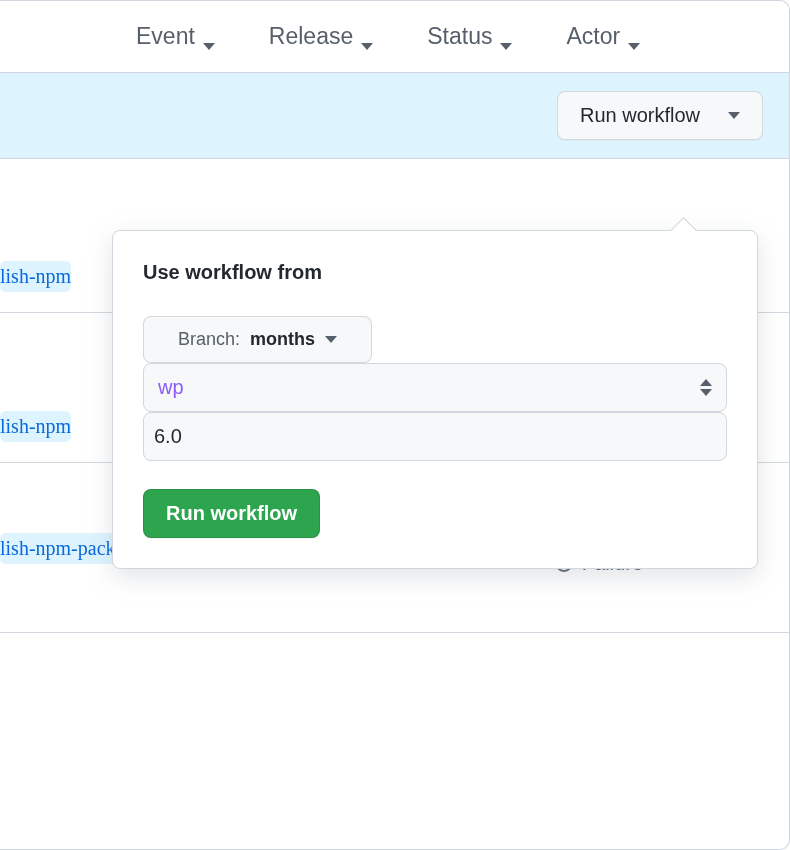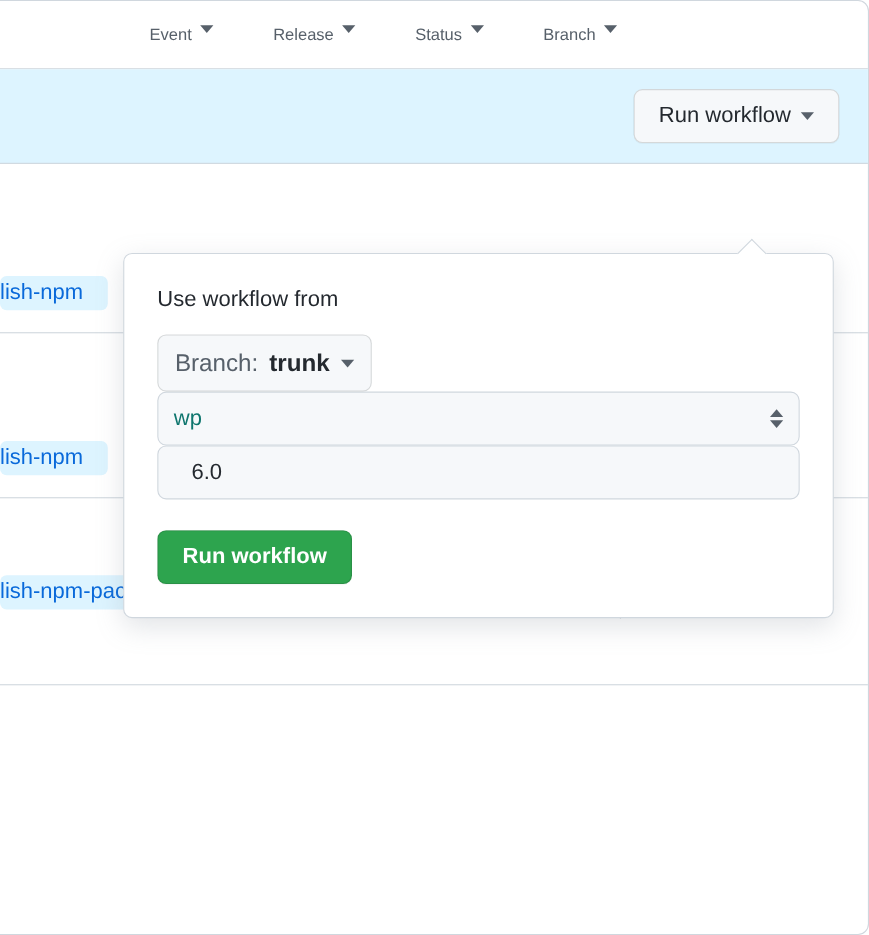--- a/index.html
+++ b/index.html
@@ -21,44 +21,44 @@
     .filter-bar {
       display: flex;
       align-items: center;
       justify-content: flex-start;
       gap: 54px;
       padding: 22px 36px 22px 136px;
       border-bottom: 1px solid #d0d7de;
     }
     .filter-item {
       display: inline-flex;
-      align-items: flex-start;
+      align-items: flex-end;
       gap: 8px;
       color: #57606a;
-      font-size: 15px;
+      font-size: 23px;
       cursor: pointer;
     }
     .caret-down {
       width: 0; height: 0;
       border-left: 6px solid transparent;
       border-right: 6px solid transparent;
       border-top: 7px solid #57606a;
     }
     
     .dispatch-banner {
       background: #ddf4ff;
       padding: 18px 26px;
       border-bottom: 1px solid #d0d7de;
       display: flex;
       justify-content: flex-end;
     }
     .btn {
       display: inline-flex;
       align-items: center;
-      gap: 9px;
+      gap: 28px;
       background: #f6f8fa;
       border: 1px solid rgba(27,31,36,.15);
       border-radius: 8px;
       padding: 12px 22px;
       font-size: 20px;
       font-weight: 500;
       color: #24292f;
       cursor: pointer;
       box-shadow: 0 1px 0 rgba(27,31,36,.04);
     }
@@ -87,54 +87,54 @@
       top: -10px;
       right: 64px;
       width: 18px; height: 18px;
       background: #fff;
       border-left: 1px solid #d0d7de;
       border-top: 1px solid #d0d7de;
       transform: rotate(45deg);
     }
     .popover-title {
       font-size: 20px;
-      font-weight: 400;
-      color: #24292f;
-      margin-bottom: 20px;
+      font-weight: 700;
+      color: #24292f;
+      margin-bottom: 32px;
     }
     .select-btn {
       display: inline-flex;
       align-items: center;
       gap: 10px;
       background: #f6f8fa;
       border: 1px solid rgba(27,31,36,.15);
       border-radius: 8px;
-      padding: 12px 15px;
-      font-size: 22px;
+      padding: 12px 34px;
+      font-size: 18px;
       color: #24292f;
       cursor: pointer;
     }
     .select-btn .prefix { color: #57606a; }
     .select-btn .value { font-weight: 600; }
     .field-label {
       font-family: ui-monospace, SFMono-Regular, Menlo, monospace;
       font-size: 20px;
       font-weight: 600;
       color: #24292f;
       margin: 30px 0 14px;
     }
     .req { color: #cf222e; }
     .select-full {
       width: 100%;
       background: #f6f8fa;
       border: 1px solid #d0d7de;
       border-radius: 8px;
       padding: 12px 14px;
       font-size: 20px;
-      color: #0f766e;
+      color: #8b5cf6;
       display: flex;
       align-items: center;
       justify-content: space-between;
       cursor: pointer;
     }
     .updown { display: flex; flex-direction: column; gap: 3px; align-items: center;}
     .tri-up {
       width: 0; height: 0;
       border-left: 6px solid transparent;
       border-right: 6px solid transparent;
@@ -144,21 +144,21 @@
       width: 0; height: 0;
       border-left: 6px solid transparent;
       border-right: 6px solid transparent;
       border-top: 7px solid #57606a;
     }
     .text-input {
       width: 100%;
       background: #f6f8fa;
       border: 1px solid #d0d7de;
       border-radius: 8px;
-      padding: 12px 30px;
+      padding: 12px 10px;
       font-size: 20px;
       color: #24292f;
     }
     .popover .btn-green { margin-top: 28px; }
     
     .list {
       margin-top: 0;
     }
     .row {
       border-bottom: 1px solid #d0d7de;
@@ -166,23 +166,23 @@
       height: 150px;
       display: flex;
       align-items: flex-end;
       justify-content: space-between;
     }
     .row:first-child { height: 154px; }
     .row.tall { height: 170px; align-items: center; }
     .pill {
       background: #ddf4ff;
       color: #0969da;
-      font-family: Liberation Sans, sans-serif;
-      font-size: 20px;
-      padding: 4px 22px 4px 0;
+      font-family: Liberation Serif, serif;
+      font-size: 20px;
+      padding: 4px 0 4px 0;
       border-radius: 6px;
       white-space: nowrap;
       overflow: hidden;
     }
     .pill.tr { max-width: 240px; }
     .row-right {
       display: flex;
       align-items: center;
       gap: 22px;
       padding-right: 24px;
@@ -225,21 +225,21 @@
     </div>
     <div class="filter-item">
       <span>Release</span>
       <span class="caret-down"></span>
     </div>
     <div class="filter-item">
       <span>Status</span>
       <span class="caret-down"></span>
     </div>
     <div class="filter-item">
-      <span>Branch</span>
+      <span>Actor</span>
       <span class="caret-down"></span>
     </div>
   </div>
 
   <div class="dispatch-banner">
     <button class="btn">
       <span>Run workflow</span>
       <span class="caret-down"></span>
     </button>
   </div>
@@ -271,21 +271,21 @@
         </div>
       </div>
     </div>
   </div>
 </div>
 
 <div class="popover">
   <div class="popover-title">Use workflow from</div>
   <button class="select-btn">
     <span class="prefix">Branch:</span>
-    <span class="value">trunk</span>
+    <span class="value">months</span>
     <span class="caret-down"></span>
   </button>
 
   <div class="select-full">
     <span>wp</span>
     <span class="updown">
       <span class="tri-up"></span>
         <span class="tri-down"></span>
     </span>
   </div>

